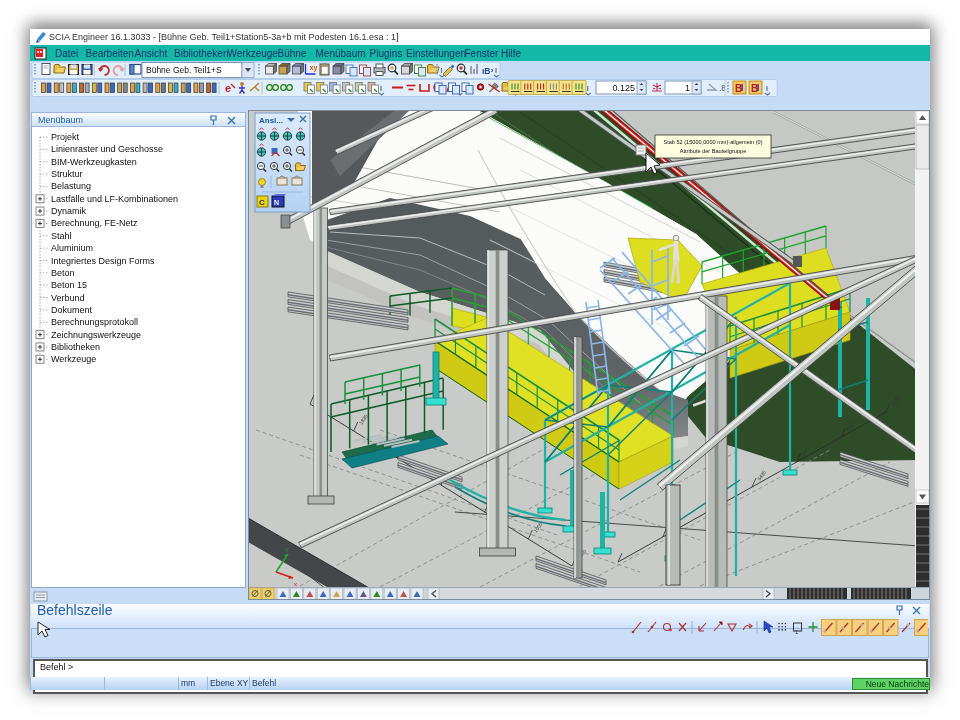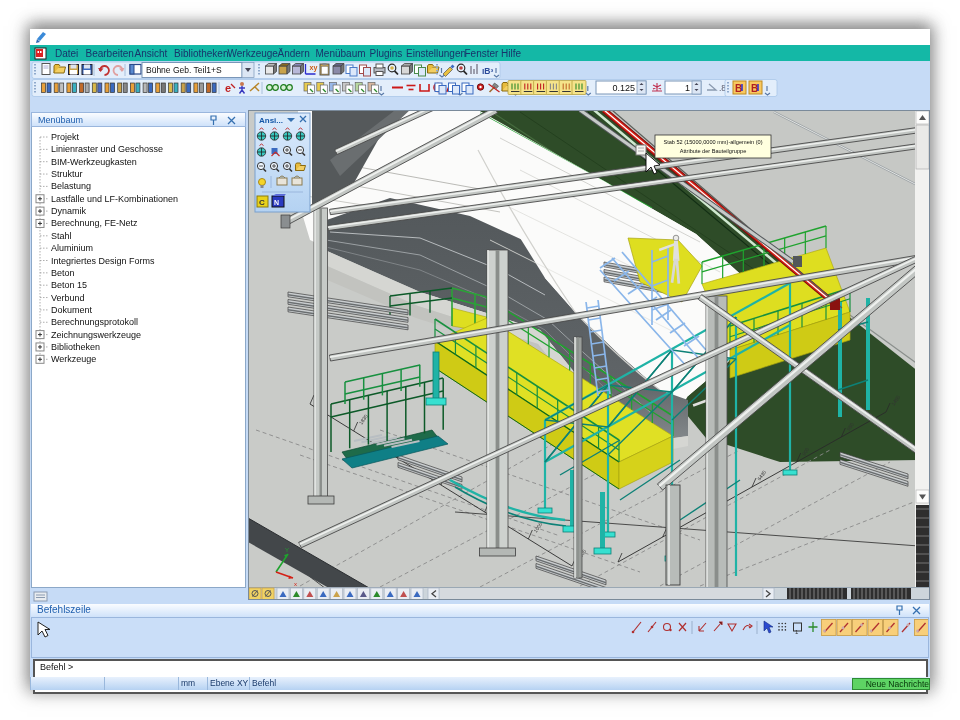--- a/index.html
+++ b/index.html
@@ -10,51 +10,52 @@
 #title{left:0;top:0;width:900px;height:16px;background:#fff;font-size:9px;color:#333;line-height:16px}
 #title span{position:absolute;left:19px;top:0}
 #menubar{left:0;top:16px;width:900px;height:16px;background:#14b8a6;font-size:10px;color:#17356b}
 #menubar .m{position:absolute;top:1px;line-height:15px}
 .tbrow{left:0;width:900px;height:18px;background:#c6dbf6}
 #panel{left:1px;top:83px;width:215px;height:476px;background:#fff;border:1px solid #8ca8c8}
 #panelhdr{left:1px;top:83px;width:215px;height:15px;background:linear-gradient(#fafcff,#cfe2fa);
  border:1px solid #9ab6dd;font-size:9px;color:#1f5fae;line-height:14px;padding-left:6px;z-index:5}
 #tabstrip{left:1px;top:559px;width:215px;height:16px;background:#c6dbf6}
 #bf{left:1px;top:575px;width:898px;height:54px;background:#cadef8;border:1px solid #9ab6dd}
-#bfhdr{left:1px;top:575px;width:898px;height:14px;background:linear-gradient(#fafcff,#cfe2fa);
- border-bottom:1px solid #9ab6dd;font-size:10px;color:#1f5fae;line-height:12px;padding-left:6px}
+#bfhdr{left:1px;top:575px;width:898px;height:25px;background:linear-gradient(#fafcff,#cfe2fa);
+ border-bottom:1px solid #9ab6dd;font-size:14px;color:#1f5fae;line-height:12px;padding-left:6px}
 #cmd{left:3px;top:630px;width:895px;height:35px;background:#fff;border:2px solid #555;
  font-size:9px;color:#111;line-height:13px;padding-left:5px}
 #status{left:0;top:648px;width:900px;height:13px;background:linear-gradient(#e8f1fd,#b6d2f2);
  font-size:8.5px;color:#1a3a6a}
 #status .c{position:absolute;top:0;line-height:13px;border-left:1px solid #9ab8dc;height:13px;padding-left:2px;white-space:nowrap}
 #nn{position:absolute;left:822px;top:649px;width:78px;height:12px;background:#5ed364;
  border:1px solid #2e8a34;color:#06340a;font-size:8.5px;line-height:10px;text-align:right}
 </style></head>
 <body>
 <div id="win">
  <div id="title" class="abs">
       <svg class="abs" style="left:5px;top:2px" width="12" height="12">
         <path d="M2,8 L8,1 L11,3 L5,10 Z" fill="#3a8ad8"></path>
         <path d="M2,8 l-1,4 4,-1 z" fill="#2a6ab8"></path>
       </svg>
+      <span>SCIA Engineer 16.1.3033 - [Bühne Geb. Teil1+Station5-3a+b mit Podesten 16.1.esa : 1]</span>
     </div>
  <div id="menubar" class="abs">
       <svg class="abs" style="left:4px;top:2px" width="14" height="13">
         <rect x="1" y="1" width="11" height="11" fill="#fff" stroke="#222"></rect>
         <rect x="2" y="2" width="7" height="8" fill="#d22"></rect>
         <rect x="3.5" y="4" width="1.5" height="2" fill="#fff"></rect>
         <rect x="6" y="4" width="1.5" height="2" fill="#fff"></rect>
       </svg>
       <span class="m" style="left:25px">Datei</span>
       <span class="m" style="left:55.5px">Bearbeiten</span>
       <span class="m" style="left:104.5px">Ansicht</span>
       <span class="m" style="left:144px">Bibliotheken</span>
       <span class="m" style="left:197.5px">Werkzeuge</span>
-      <span class="m" style="left:247.5px">Ändern</span>
+      <span class="m" style="left:247.5px">Bühne</span>
       <span class="m" style="left:285.5px">Menübaum</span>
       <span class="m" style="left:339.5px">Plugins</span>
       <span class="m" style="left:376px">Einstellungen</span>
       <span class="m" style="left:434.5px">Fenster</span>
       <span class="m" style="left:471px">Hilfe</span>
     </div>
  <svg class="abs tbrow" style="top:32px" width="900" height="18">
       <rect x="0" y="0" width="900" height="18" fill="#c6dbf6"></rect>
       <rect x="2" y="1" width="468" height="16.5" rx="2" fill="#e3eefb" stroke="#aac6e8" stroke-width="0.8"></rect>
       <line x1="5" y1="3" x2="5" y2="15" stroke="#8fa9cc" stroke-width="2" stroke-dasharray="1.5,1.5"></line>

